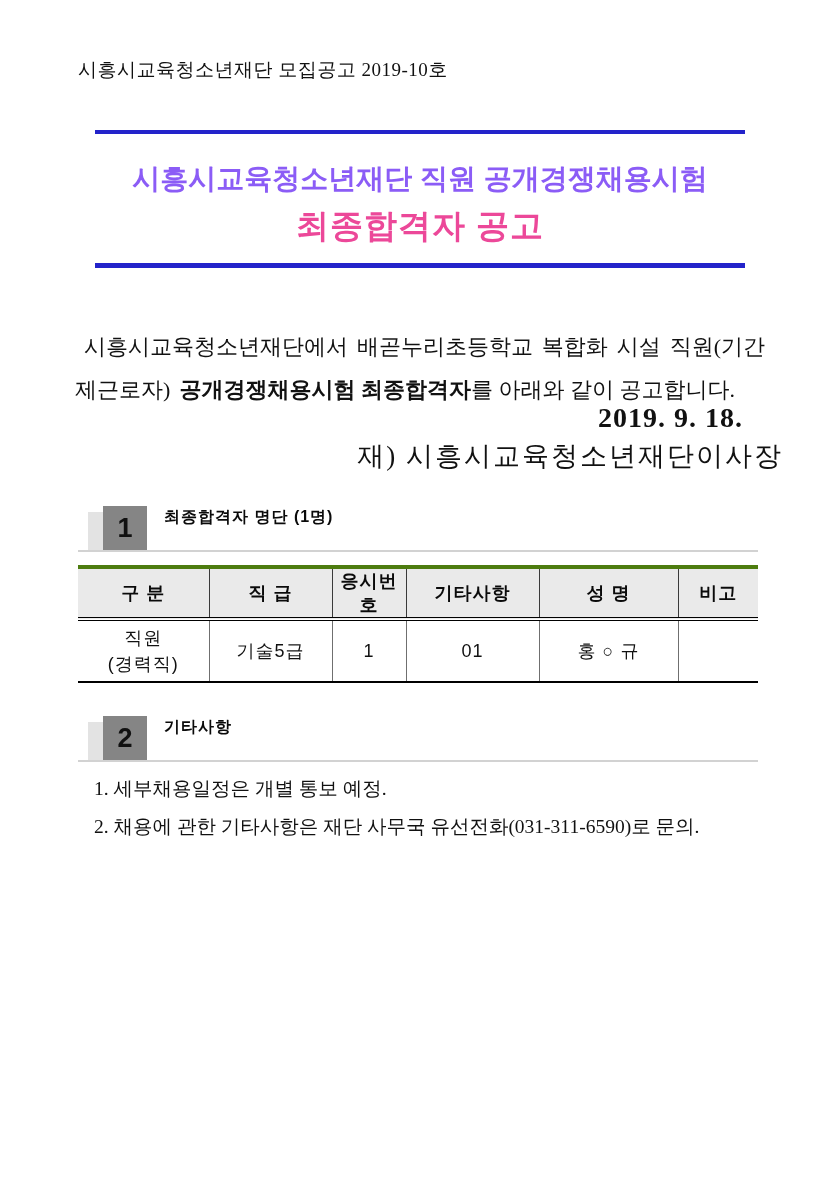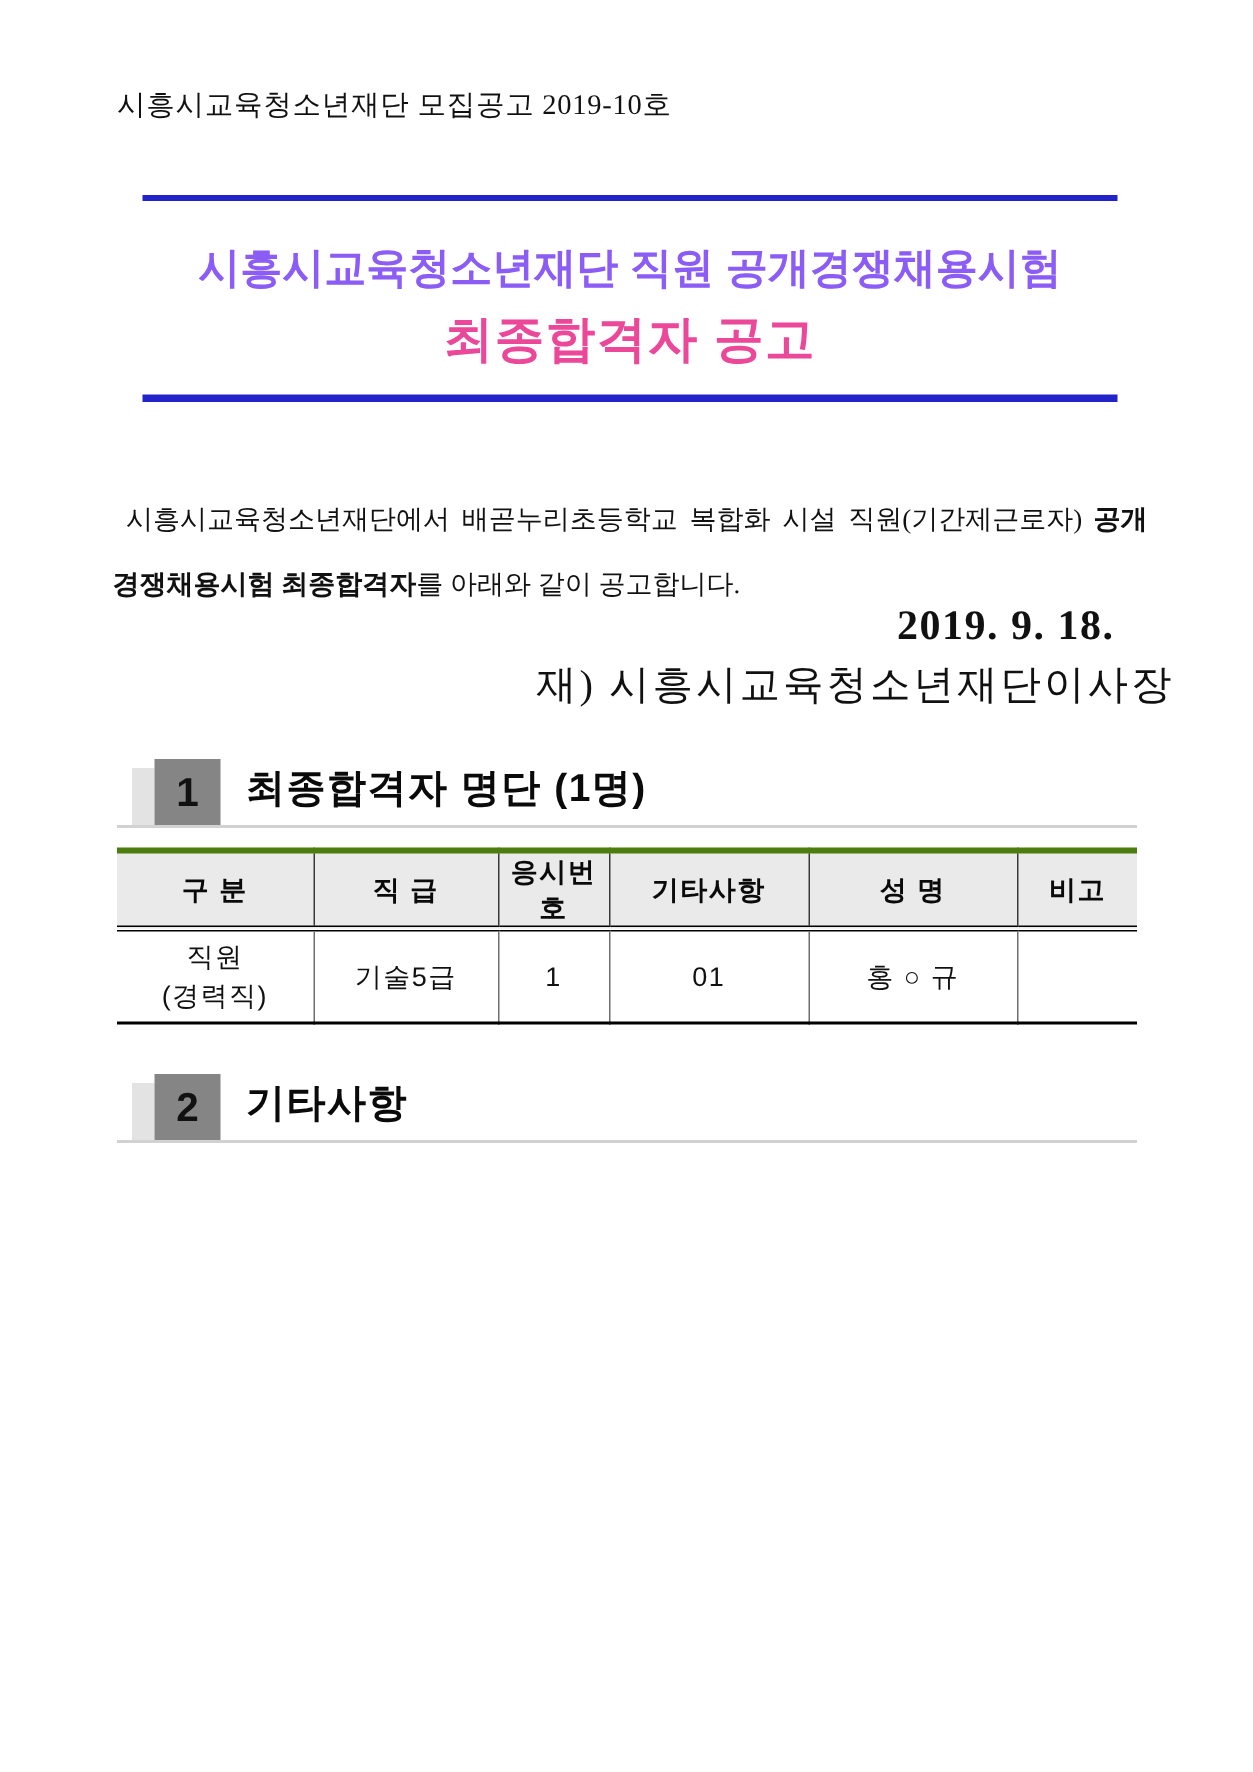--- a/index.html
+++ b/index.html
@@ -36,21 +36,21 @@
     position:absolute; left:95px; top:204px; width:650px;
     text-align:center;
     font-family:"Liberation Sans", sans-serif;
     font-size:33px; font-weight:bold; color:#ec4899;
     letter-spacing:1px;
   }
 
   
   .intro {
     position:absolute; left:75px; top:325px; width:690px;
-    font-size:18px; line-height:43px;
+    font-size:22px; line-height:43px;
     text-align:justify; text-indent:9px;
   }
   .intro .bold-seg { font-weight:bold; margin-left:0.42em; }
 
   .date-line {
     position:absolute; right:92px; top:402px;
     font-size:28px; font-weight:bold; letter-spacing:1px;
   }
   .signer-line {
     position:absolute; right:52px; top:438px;
@@ -71,23 +71,23 @@
     display:inline-block; flex:0 0 auto;
   }
   .num-box {
     width:44px; height:44px; background:#858585;
     display:inline-flex; align-items:center; justify-content:center;
     font-family:"Liberation Sans", sans-serif;
     font-size:27px; font-weight:bold; color:#111;
     flex:0 0 auto;
   }
   .section-title {
-    margin-left:17px; padding-bottom:7px;
+    margin-left:17px; padding-bottom:22px;
     font-family:"Liberation Sans", sans-serif;
-    font-size:26px; font-weight:bold; letter-spacing:1px;
+    font-size:16px; font-weight:bold; letter-spacing:1px;
     color:#0a0a0a;
   }
 
   
   .result-table {
     position:absolute; left:78px; top:565px; width:680px;
     border-collapse:collapse; table-layout:fixed;
     border-top:4px solid #4d7c0f;
     border-bottom:2px solid #000;
     font-family:"Liberation Sans", sans-serif;
@@ -166,14 +166,18 @@
       </tr>
     </tbody>
   </table>
 
   <div class="section-header section-2">
     <span class="num-shadow"></span>
     <span class="num-box">2</span>
     <span class="section-title">기타사항</span>
   </div>
 
+  <div class="notes">
+    <div>1. 세부채용일정은 개별 통보 예정.</div>
+    <div>2. 채용에 관한 기타사항은 재단 사무국 유선전화(031-311-6590)로 문의.</div>
+  </div>
 
 </div>
 
 </body></html>

